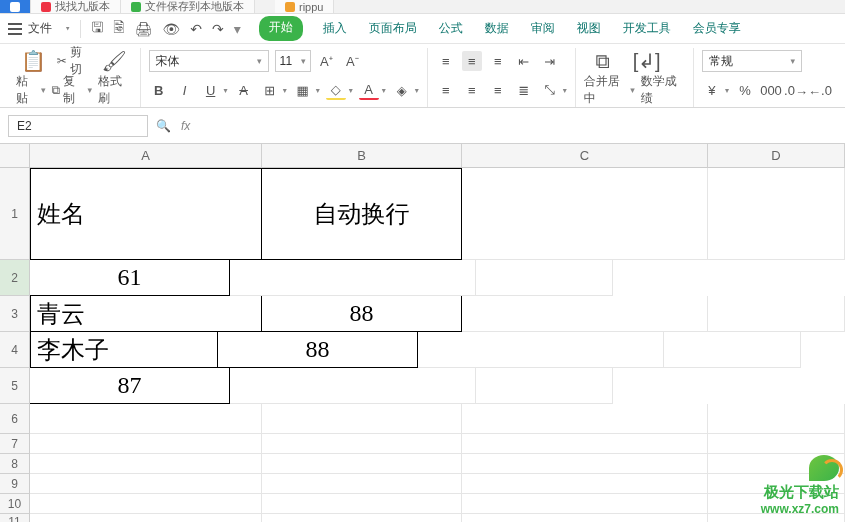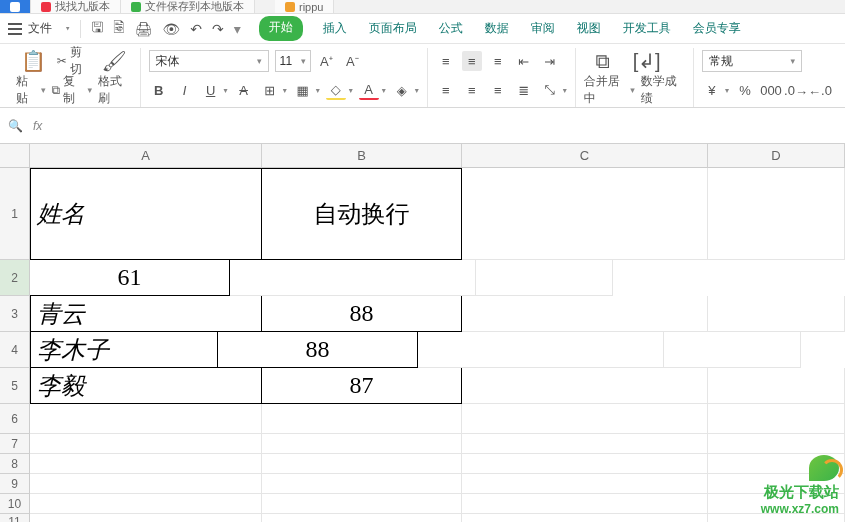--- a/index.html
+++ b/index.html
@@ -115,21 +115,21 @@
     background:#f5f5f5; display:flex; align-items:center; justify-content:center;
     color:#666; font-size:12px;
   }
   .cell {
     border-right:1px solid #e5e5e5; border-bottom:1px solid #e5e5e5;
     display:flex; align-items:center; padding:0 6px;
     font-size:24px; color:#000; font-family: SimSun, serif;
   }
   .cell.center { justify-content:center; }
   .thick-border-top { border-top:1.5px solid #000; }
-  .thick-border-left { border-left:1.5px solid #000;font-style:italic; }
+  .thick-border-left { border-left:1.5px solid #000; }
   .thick-border-right { border-right:1.5px solid #000; }
   .thick-border-bottom { border-bottom:1.5px solid #000; }
   .mid-border-bottom { border-bottom:1px solid #000; }
   .mid-border-right { border-right:1px solid #000; }
   .rh.hl { background:#dcebdc; }
   .grid-plain .cell { font-size:13px; }
 
   .watermark {
     position:absolute; right:6px; bottom:6px;
     text-align:right; font-size:15px; color:#3bb34a; font-weight:bold;
@@ -297,20 +297,21 @@
         <span class="chev">▾</span>
       <span class="fmt-btn">%</span>
       <span class="fmt-btn">000</span>
       <span class="fmt-btn small">.0→</span>
       <span class="fmt-btn small">←.0</span>
     </div>
   </div>
 </div>
 
 <div class="formula-bar">
+  <div class="name-box">E2</div>
   <div class="fb-icons">
     <span>🔍</span>
     <span style="font-style:italic">fx</span>
   </div>
   <div style="flex:1; height:22px"></div>
 </div>
 
 <div class="grid-area">
   <div style="position:absolute;left:0;top:0;display:flex">
     <div class="corner"></div>
@@ -350,21 +351,20 @@
     <div class="row" style="height:36px">
       <div class="rh" style="height:36px">4</div>
       <div class="cell thick-border-left mid-border-right mid-border-bottom" style="width:188px;height:36px">李木子</div>
       <div class="cell center thick-border-right mid-border-bottom" style="width:200px;height:36px">88</div>
       <div class="cell" style="width:246px;height:36px"></div>
       <div class="cell" style="width:137px;height:36px"></div>
     </div>
 
     <div class="row" style="height:36px">
       <div class="rh" style="height:36px">5</div>
-      <div class="cell thick-border-left mid-border-right thick-border-bottom" style="width:232px;height:36px">李毅</div>
       <div class="cell center thick-border-right thick-border-bottom" style="width:200px;height:36px">87</div>
       <div class="cell" style="width:246px;height:36px"></div>
       <div class="cell" style="width:137px;height:36px"></div>
     </div>
 
     <div class="grid-plain">
       <div class="row" style="height:30px">
         <div class="rh" style="height:30px">6</div>
         <div class="cell" style="width:232px;height:30px"></div>
         <div class="cell" style="width:200px;height:30px"></div>

